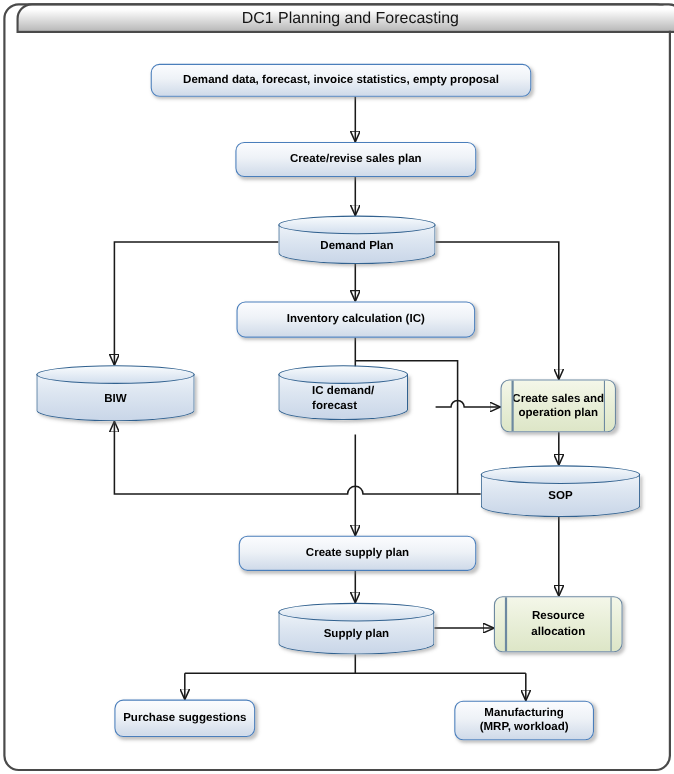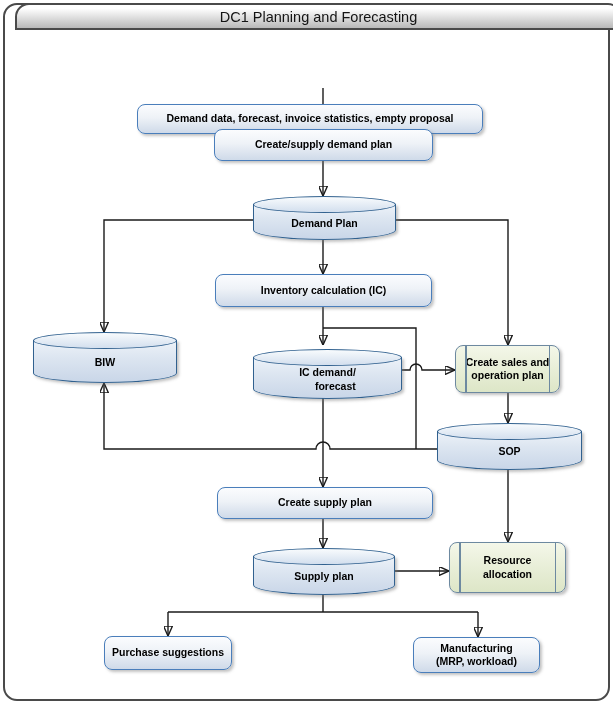--- a/index.html
+++ b/index.html
@@ -76,26 +76,26 @@
     <path d="M323,395 V487" marker-end="url(#arr)"></path>
     <path d="M323,519 V548" marker-end="url(#arr)"></path>
     <path d="M508,470 V542" marker-end="url(#arr)"></path>
     <path d="M395,571 H449" marker-end="url(#arr)"></path>
     <path d="M323,595 V612"></path>
     <path d="M168,612 H478"></path>
     <path d="M168,612 V636" marker-end="url(#arr)"></path>
     <path d="M478,612 V637" marker-end="url(#arr)"></path>
   </svg>
 
-  <div class="node process" style="left:137px;top:58px;width:346px;height:30px;margin-top:46px;">
+  <div class="node process" style="left:137px;top:58px;width:346px;height:30px;">
     <span class="lbl">Demand data, forecast, invoice statistics, empty proposal</span>
   </div>
 
   <div class="node process" style="left:214px;top:129px;width:219px;height:32px;">
-    <span class="lbl">Create/supply demand plan</span>
+    <span class="lbl">Create/revise sales plan</span>
   </div>
 
   <div class="node process" style="left:215px;top:274px;width:217px;height:33px;">
     <span class="lbl">Inventory calculation (IC)</span>
   </div>
 
   <div class="node process" style="left:217px;top:487px;width:216px;height:32px;">
     <span class="lbl">Create supply plan</span>
   </div>
 
@@ -123,21 +123,21 @@
     <div class="cyl-top"></div>
     <span class="lbl">BIW</span>
   </div>
 
   <div class="cyl" style="left:253px;top:196px;width:143px;height:44px;">
     <div class="cyl-body"></div>
     <div class="cyl-top"></div>
     <span class="lbl">Demand Plan</span>
   </div>
 
-  <div class="cyl" style="left:253px;top:349px;width:149px;height:50px;text-align:right;">
+  <div class="cyl" style="left:253px;top:332px;width:118px;height:50px;">
     <div class="cyl-body"></div>
     <div class="cyl-top"></div>
     <span class="lbl">IC demand/
 forecast</span>
   </div>
 
   <div class="cyl" style="left:437px;top:423px;width:145px;height:47px;">
     <div class="cyl-body"></div>
     <div class="cyl-top"></div>
     <span class="lbl">SOP</span>

